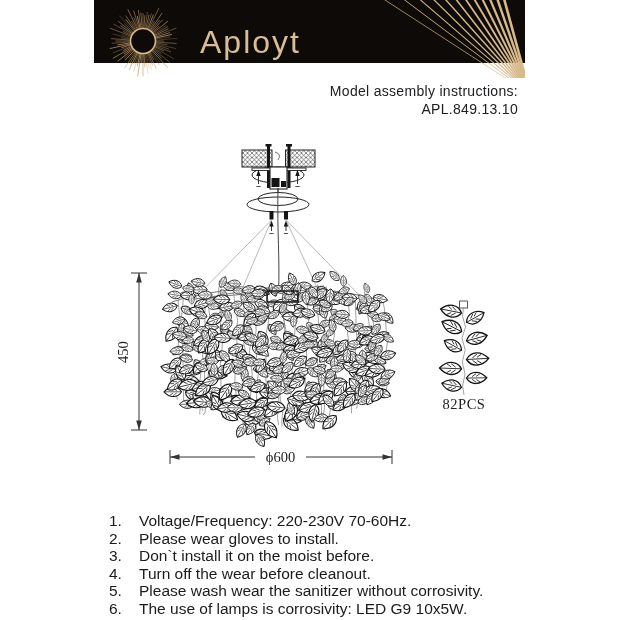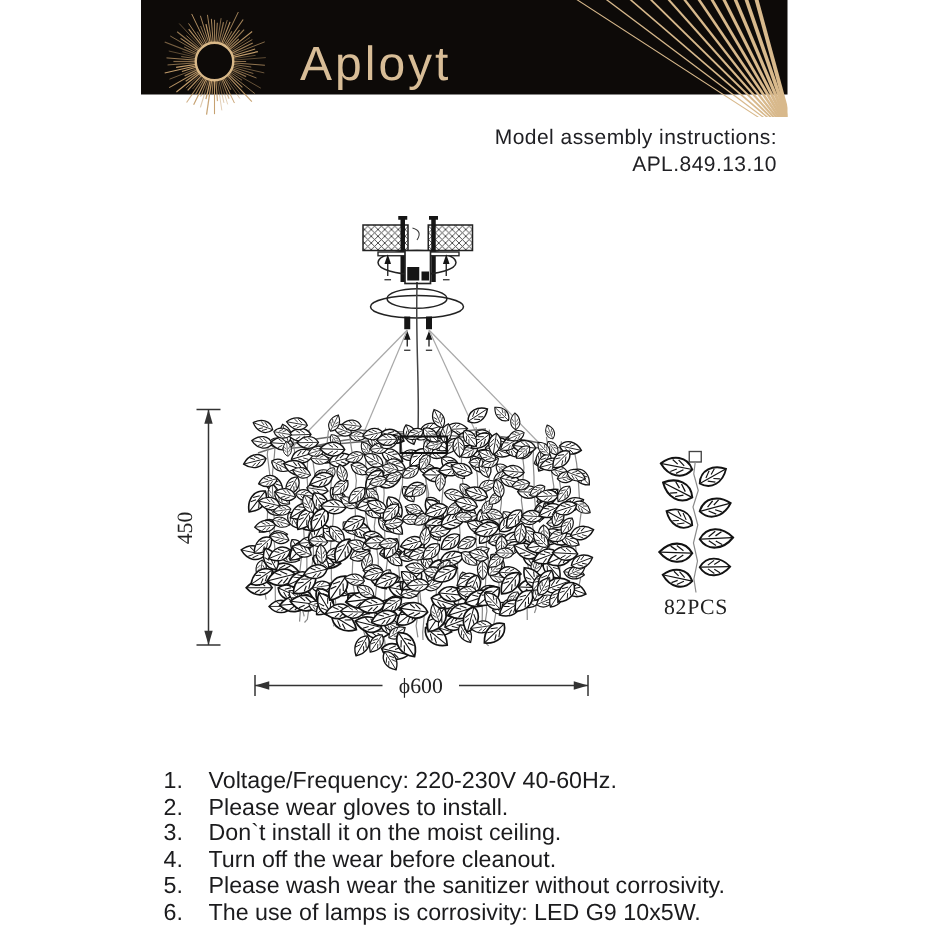--- a/index.html
+++ b/index.html
@@ -687,29 +687,29 @@
         <use href="#leaf" transform="translate(466.5 378.1) rotate(-1) scale(1.56)"></use>
         <use href="#leaf" transform="translate(461.5 387.4) rotate(192) scale(1.55)"></use>
       </g>
     <text class="dimtxt" x="464" y="409" text-anchor="middle" font-size="14.5" letter-spacing="0.5">82PCS</text>
   </g>
 </svg>
 
 <div class="instructions">
   <div class="instr-row">
     <span class="instr-num">1.</span>
-    <span class="instr-text">Voltage/Frequency: 220-230V 40-60Hz.</span>
+    <span class="instr-text">Voltage/Frequency: 220-230V 70-60Hz.</span>
   </div>
   <div class="instr-row">
     <span class="instr-num">2.</span>
     <span class="instr-text">Please wear gloves to install.</span>
   </div>
   <div class="instr-row">
     <span class="instr-num">3.</span>
-    <span class="instr-text">Don`t install it on the moist ceiling.</span>
+    <span class="instr-text">Don`t install it on the moist before.</span>
   </div>
   <div class="instr-row">
     <span class="instr-num">4.</span>
     <span class="instr-text">Turn off the wear before cleanout.</span>
   </div>
   <div class="instr-row">
     <span class="instr-num">5.</span>
     <span class="instr-text">Please wash wear the sanitizer without corrosivity.</span>
   </div>
   <div class="instr-row">

